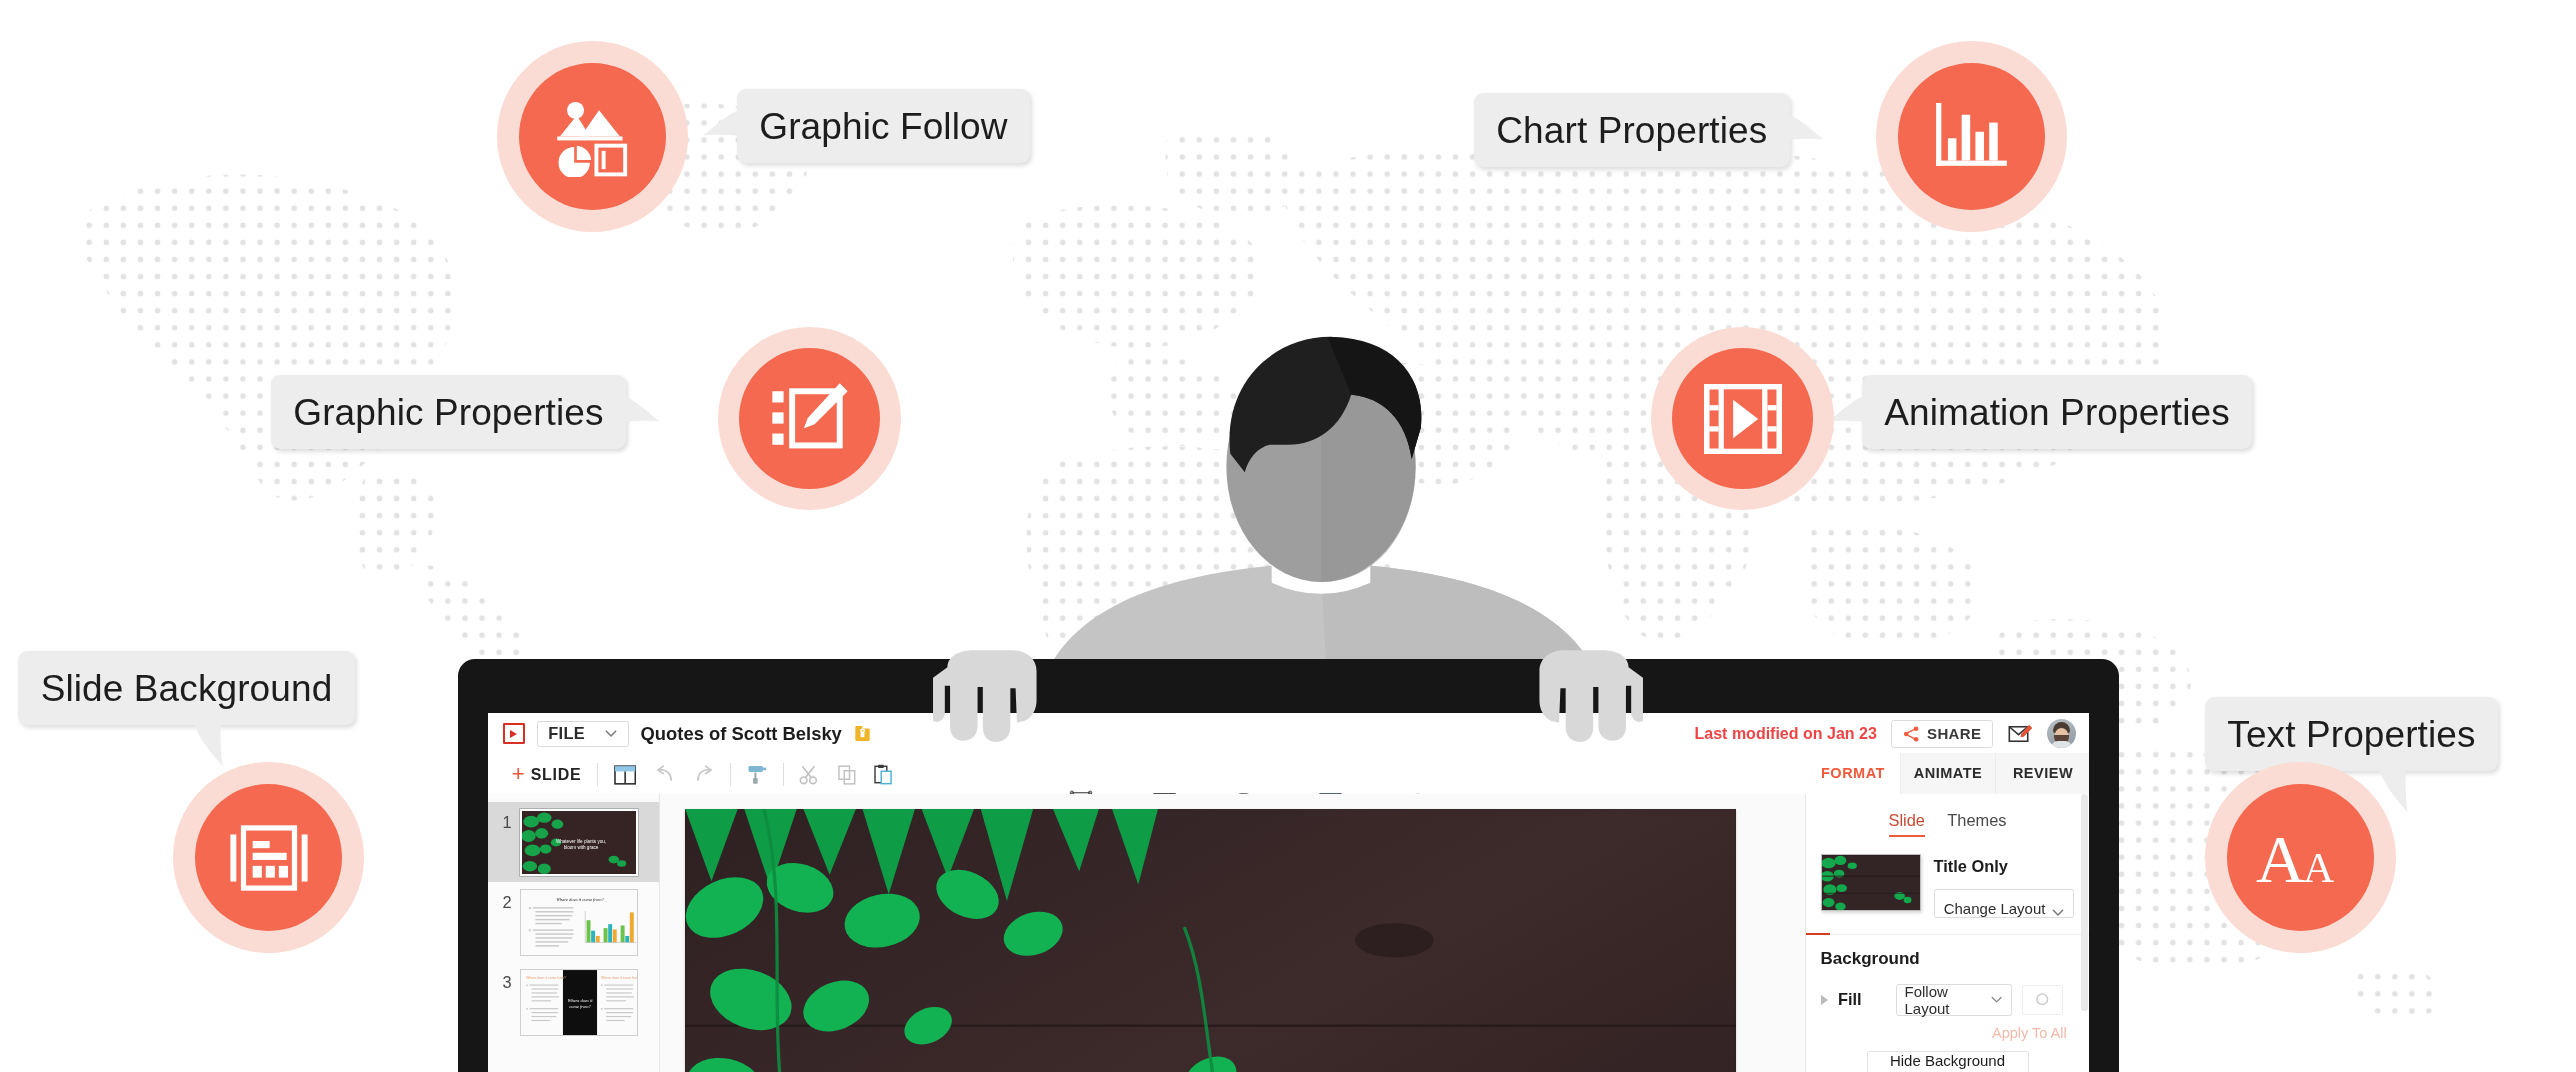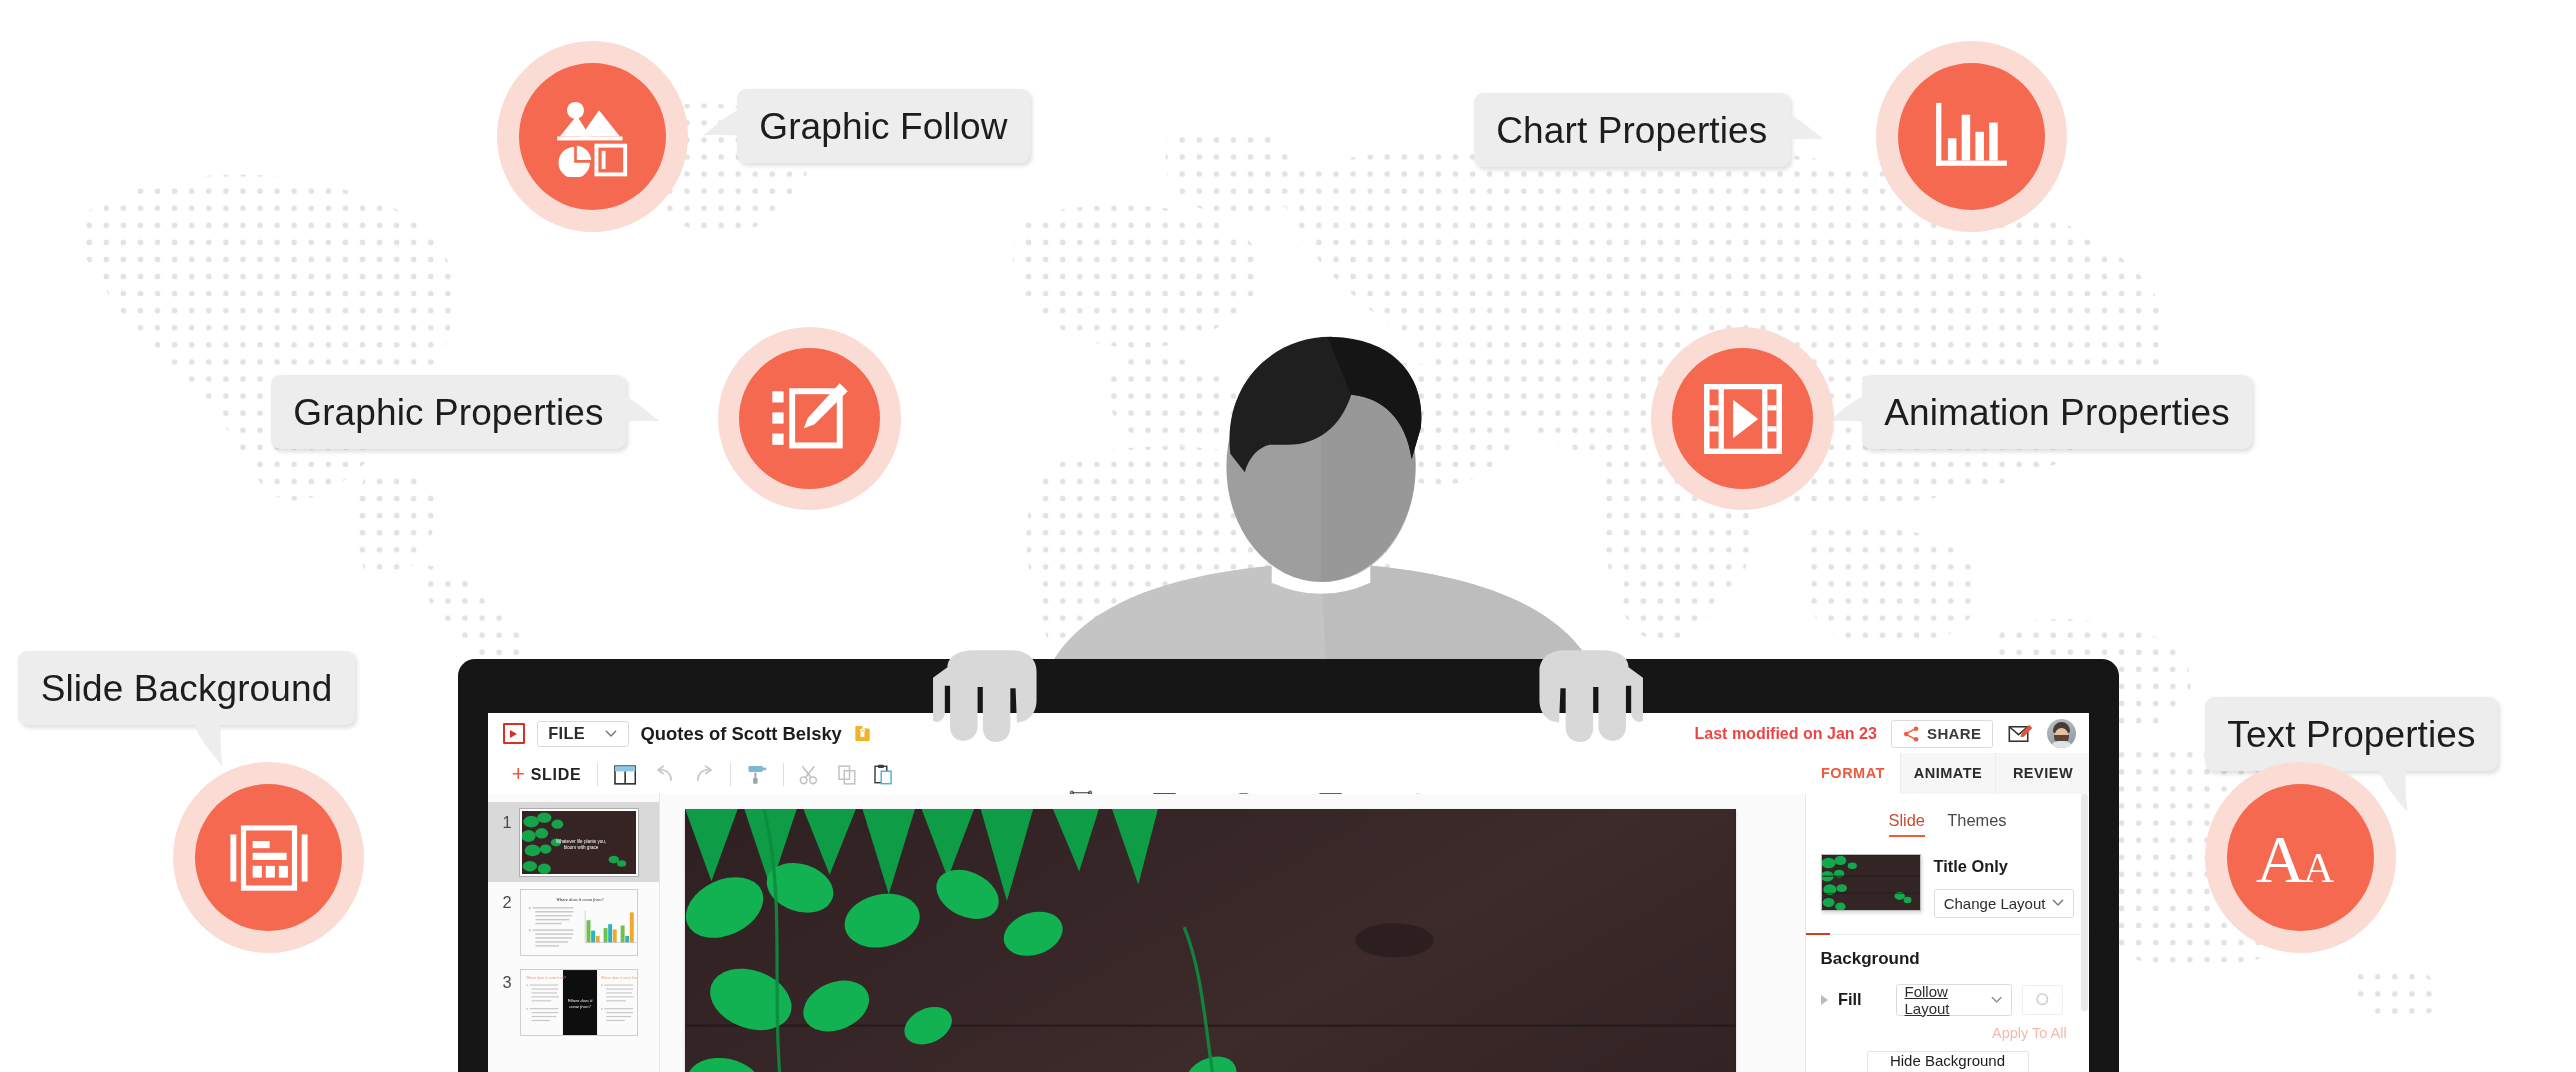--- a/index.html
+++ b/index.html
@@ -179,34 +179,34 @@
   .layout-row { display:flex; gap:13px; padding:17px 0 0 14.5px; align-items:flex-start; }
   .layout-thumb {
     width:100px; height:57px; border:0.7px solid #bfbfbf; overflow:hidden; position:relative;
     background:#1d1214;
     box-shadow:1.3px 2px 3.3px rgba(0,0,0,.16);
   }
   .layout-meta { padding-top:2.6px; }
   .layout-name { font-size:16.4px; font-weight:700; color:#1c1c1c; }
   .chg-layout {
     margin-top:13px; border:0.7px solid #dcdcdc; border-radius:2.6px;
-    height:29px; padding:0 9.2px; display:inline-flex; align-items:center; gap:6.6px;
+    height:29px; padding:0 9.2px; display:inline-flex; align-items:flex-end; gap:6.6px;
     font-size:15px; color:#2e2e2e; background:#fff;
   }
   .hr-accent { margin:16px 0 0 0; height:0.7px; background:#ececec; position:relative; }
   .hr-accent::before { content:""; position:absolute; left:0; top:-0.7px; width:24px; height:2px; background:#d13c22; }
 
   .sect-title { font-size:17px; font-weight:700; color:#1c1c1c; padding:14.5px 0 0 14.5px; }
   .fill-row { display:flex; align-items:center; gap:10.5px; padding:14.5px 0 0 14.5px; }
   .caret-r { width:0;height:0;border-left:7.2px solid #b9b9b9;border-top:5.3px solid transparent;border-bottom:5.3px solid transparent; }
   .fill-lbl { font-size:16.4px; font-weight:700; color:#1c1c1c; width:47px; }
   .fill-sel {
     border:0.7px solid #dcdcdc; border-radius:2.6px; height:30px; width:116px;
     display:flex; align-items:center; justify-content:space-between;
-    padding:15px 8px; font-size:15px; color:#2e2e2e; background:#fff;text-decoration:underline;
+    padding:15px 8px; font-size:15px; color:#2e2e2e; background:#fff;
   }
   .fill-swatch { width:41px; height:30px; border:0.7px solid #ededed; border-radius:2.6px; display:flex; align-items:center; justify-content:center; }
   .apply-all { text-align:right; padding:9.2px 22.3px 0 0; font-size:14.5px; color:#f4b9aa; }
   .hide-bg {
     margin:10.5px auto 0 auto; display:block; width:162px; height:30px;
     border:0.7px solid #e2e2e2; background:#fff; border-radius:2px;
     font-size:15px; color:#1c1c1c;
     font-family:"Liberation Sans",sans-serif;
   }
   .fmt-scroll { position:absolute; right:1.3px; top:0; width:6.6px; height:217px; background:#e9e9e9; border-radius:3.3px; }

